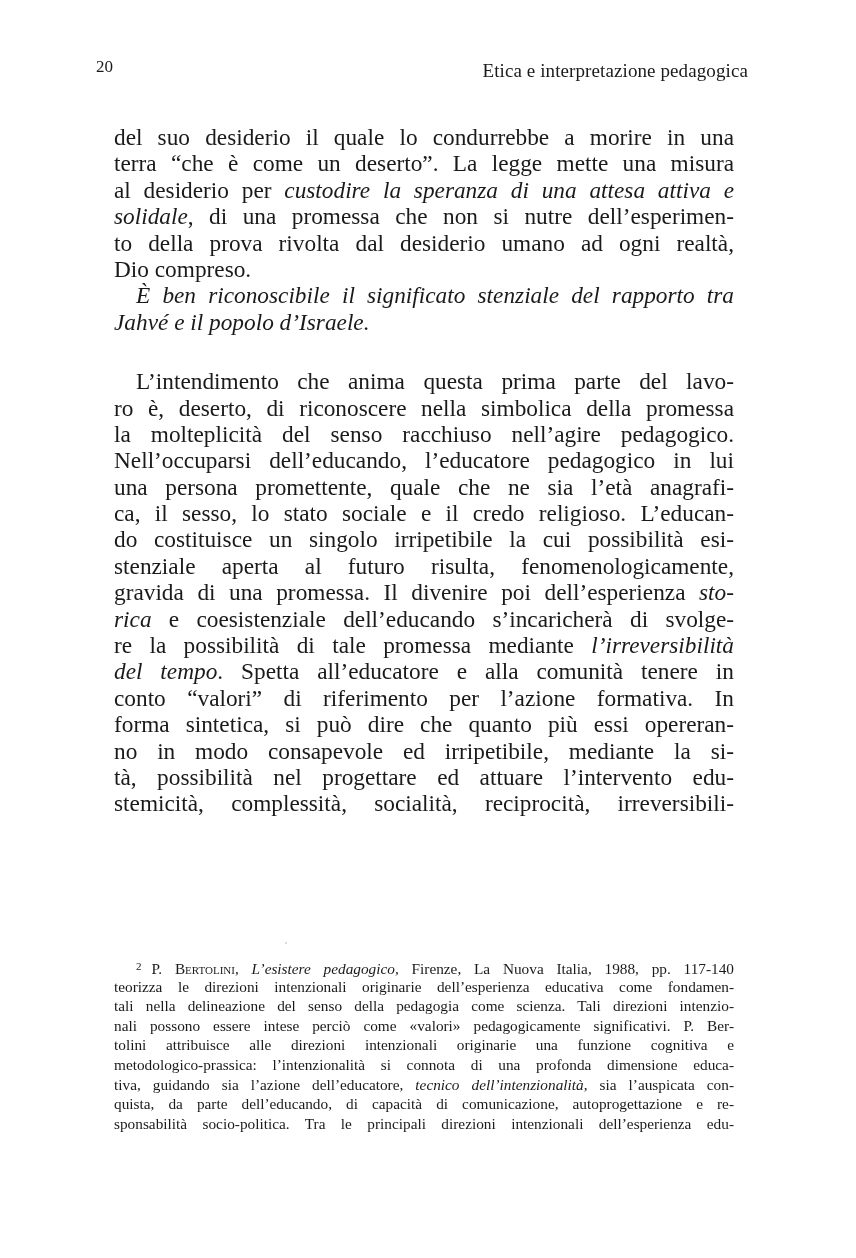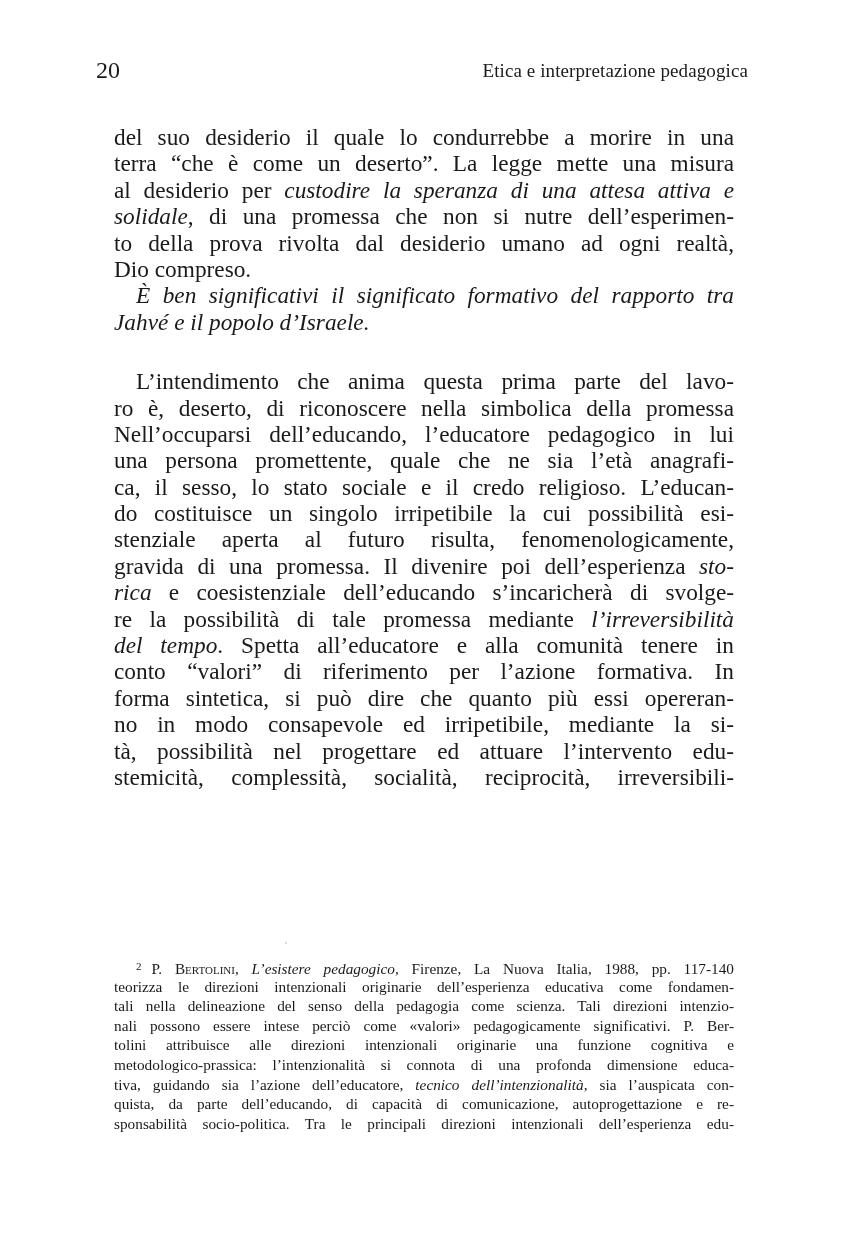--- a/index.html
+++ b/index.html
@@ -2,21 +2,21 @@
 <html><head>
 <meta charset="utf-8">
 <style>
   html, body { margin: 0; padding: 0; }
   body {
     width: 856px; height: 1258px; background: #ffffff; position: relative; overflow: hidden;
     font-family: "Liberation Serif", "DejaVu Serif", serif; color: #1a1a1a;
   }
   .page { position: absolute; left: 0; top: 0; width: 856px; height: 1258px; }
   .running-head { position: absolute; top: 57px; left: 96px; right: 108px; height: 30px; }
-  .page-number { position: absolute; left: 0; top: 0; font-size: 24px; }
+  .page-number { position: absolute; left: 0; top: 0; font-size: 17px; }
   .running-title { position: absolute; right: 0; top: 3px; font-size: 19px; letter-spacing: 0.1px; }
 
   .body { position: absolute; left: 114px; top: 124px; width: 620px; }
   .line {
     display: block; font-size: 23.3px; line-height: 26.4px; height: 26.4px;
     white-space: nowrap; text-align: justify; text-align-last: justify;
   }
   .line.last { text-align-last: left; }
   .line.indent { padding-left: 22px; }
   .gap { height: 33px; }
@@ -48,29 +48,30 @@
     <div>
       <span class="line">del suo desiderio il quale lo condurrebbe a morire in una</span>
       <span class="line">terra “che è come un deserto”. La legge mette una misura</span>
       <span class="line"><span>al desiderio per </span><i>custodire la speranza di una attesa attiva e</i></span>
       <span class="line"><i>solidale</i><span>, di una promessa che non si nutre dell’esperimen-</span></span>
       <span class="line">to della prova rivolta dal desiderio umano ad ogni realtà,</span>
       <span class="line last">Dio compreso.</span>
     </div>
 
     <div>
-      <span class="line indent"><i>È ben significativi il significato formativo del rapporto tra</i></span>
+      <span class="line indent"><i>È ben riconoscibile il significato stenziale del rapporto tra</i></span>
       <span class="line last"><i>Jahvé e il popolo d’Israele.</i></span>
     </div>
 
     <div class="gap"></div>
 
     <div>
       <span class="line indent">L’intendimento che anima questa prima parte del lavo-</span>
       <span class="line">ro è, deserto, di riconoscere nella simbolica della promessa</span>
+      <span class="line">la molteplicità del senso racchiuso nell’agire pedagogico.</span>
       <span class="line">Nell’occuparsi dell’educando, l’educatore pedagogico in lui</span>
       <span class="line">una persona promettente, quale che ne sia l’età anagrafi-</span>
       <span class="line">ca, il sesso, lo stato sociale e il credo religioso. L’educan-</span>
       <span class="line">do costituisce un singolo irripetibile la cui possibilità esi-</span>
       <span class="line">stenziale aperta al futuro risulta, fenomenologicamente,</span>
       <span class="line"><span>gravida di una promessa. Il divenire poi dell’esperienza </span><i>sto-</i></span>
       <span class="line"><i>rica</i><span> e coesistenziale dell’educando s’incaricherà di svolge-</span></span>
       <span class="line"><span>re la possibilità di tale promessa mediante </span><i>l’irreversibilità</i></span>
       <span class="line"><i>del tempo</i><span>. Spetta all’educatore e alla comunità tenere in</span></span>
       <span class="line">conto “valori” di riferimento per l’azione formativa. In</span>

